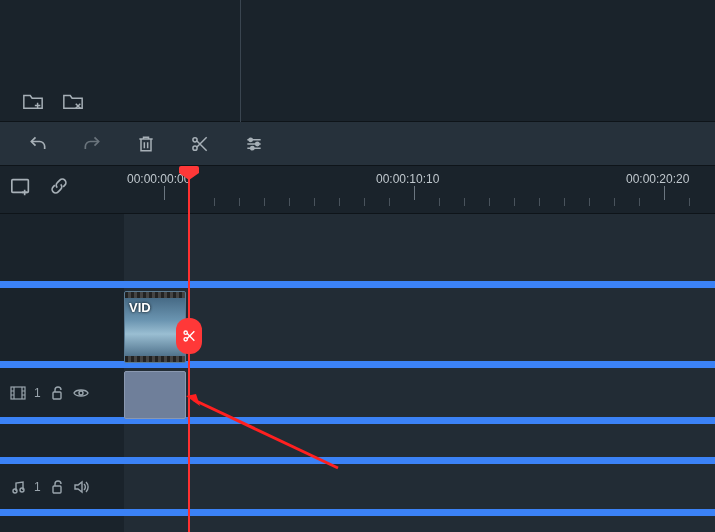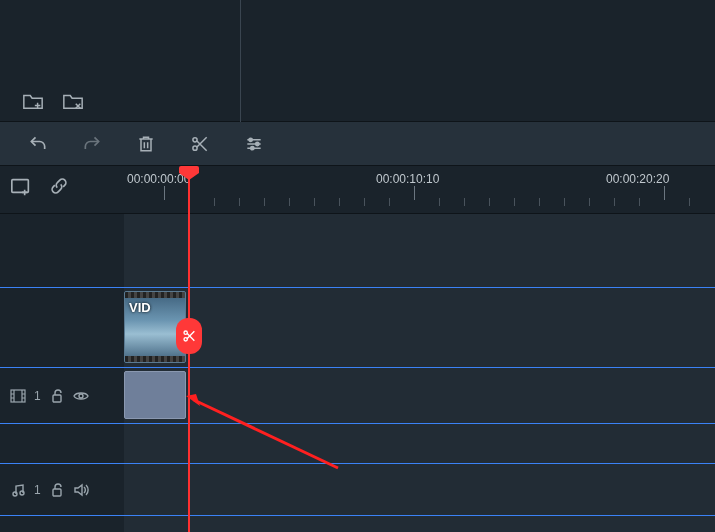--- a/index.html
+++ b/index.html
@@ -86,21 +86,21 @@
     width: 1px;
     height: 8px;
     background: #49535c;
   }
   .tracks-area {
     position: relative;
     background: #222c35;
   }
   .track-row {
     display: flex;
-    border-bottom: 1px solid #3b82f6;
+    border-bottom: 7px solid #3b82f6;
   }
   .track-label {
     width: 124px;
     flex-shrink: 0;
     background: #1a232b;
     display: flex;
     align-items: center;
     gap: 8px;
     padding-left: 10px;
     font-size: 12px;
@@ -260,21 +260,21 @@
     <span class="icon-btn">
       <svg viewBox="0 0 24 24" fill="none" stroke="#a7b0b7" stroke-width="2">
         <path d="M10 14 a4 4 0 0 1 0-6 l3-3 a4 4 0 0 1 6 6 l-2 2"></path>
         <path d="M14 10 a4 4 0 0 1 0 6 l-3 3 a4 4 0 0 1 -6-6 l2-2"></path>
       </svg>
     </span>
   </div>
   <div class="ruler">
     <span class="ruler-label" style="left:3px">00:00:00:00</span>
     <span class="ruler-label" style="left:252px">00:00:10:10</span>
-    <span class="ruler-label" style="left:482px">00:00:20:20</span>
+    <span class="ruler-label" style="left:502px">00:00:20:20</span>
     <div class="tick-major" style="left:40px"></div>
     <div class="tick-major" style="left:290px"></div>
     <div class="tick-major" style="left:540px"></div>
     <div class="tick-minor" style="left:65px"></div>
     <div class="tick-minor" style="left:90px"></div>
     <div class="tick-minor" style="left:115px"></div>
     <div class="tick-minor" style="left:140px"></div>
     <div class="tick-minor" style="left:165px"></div>
     <div class="tick-minor" style="left:190px"></div>
     <div class="tick-minor" style="left:215px"></div>

